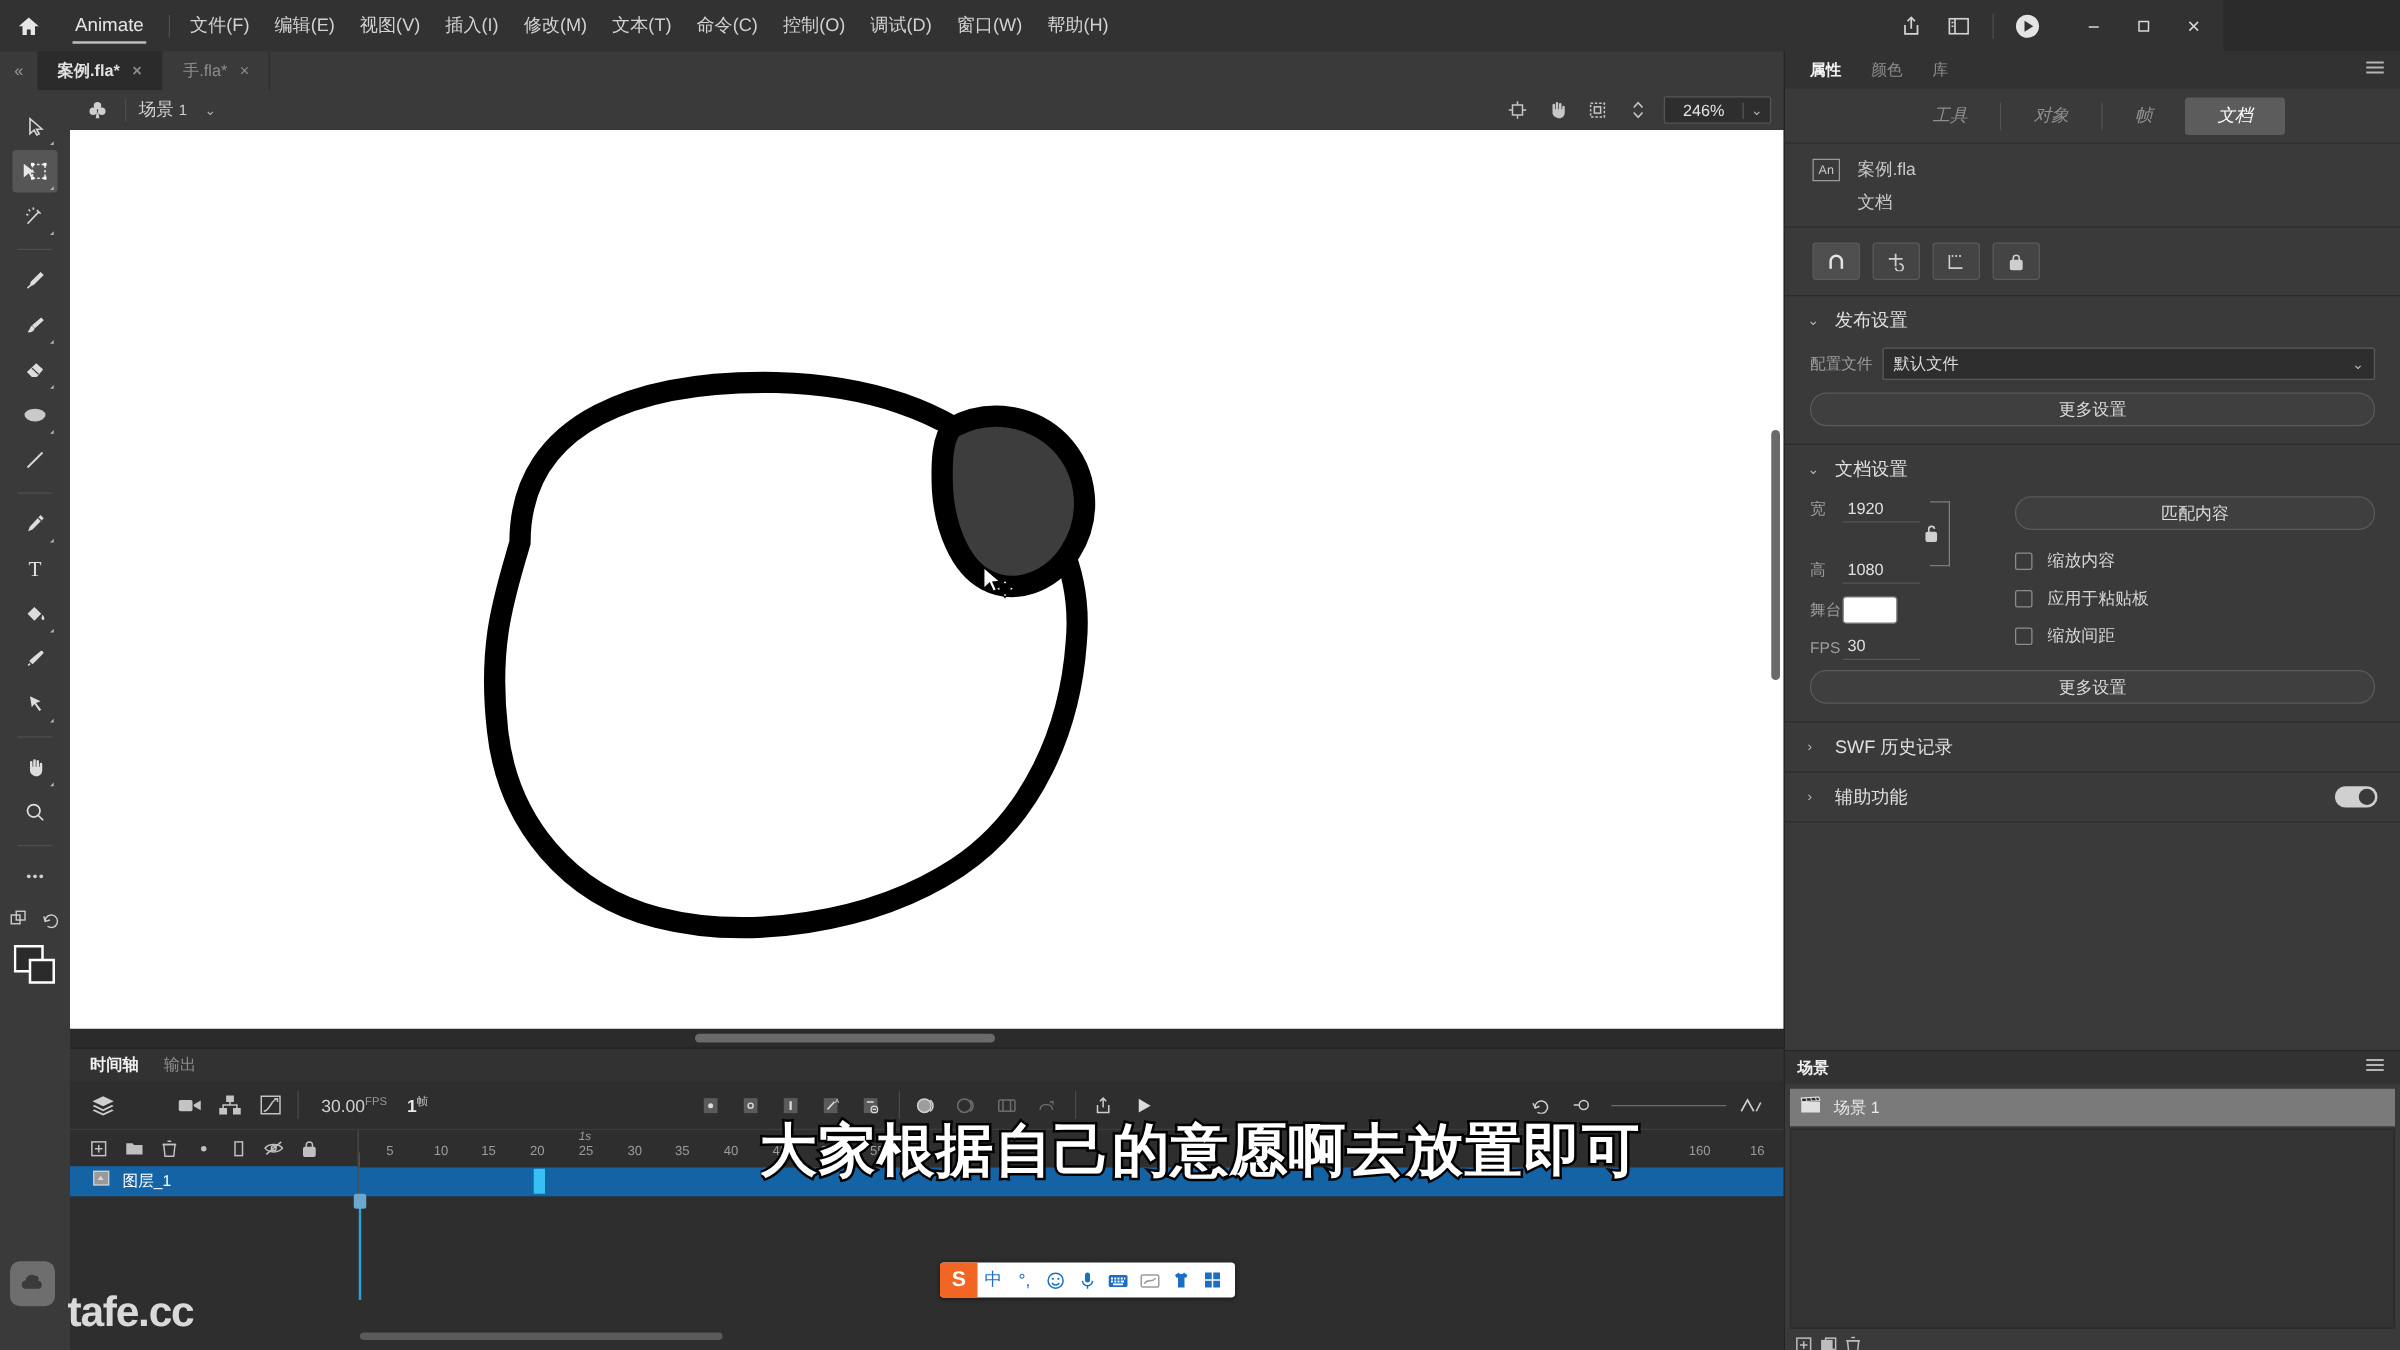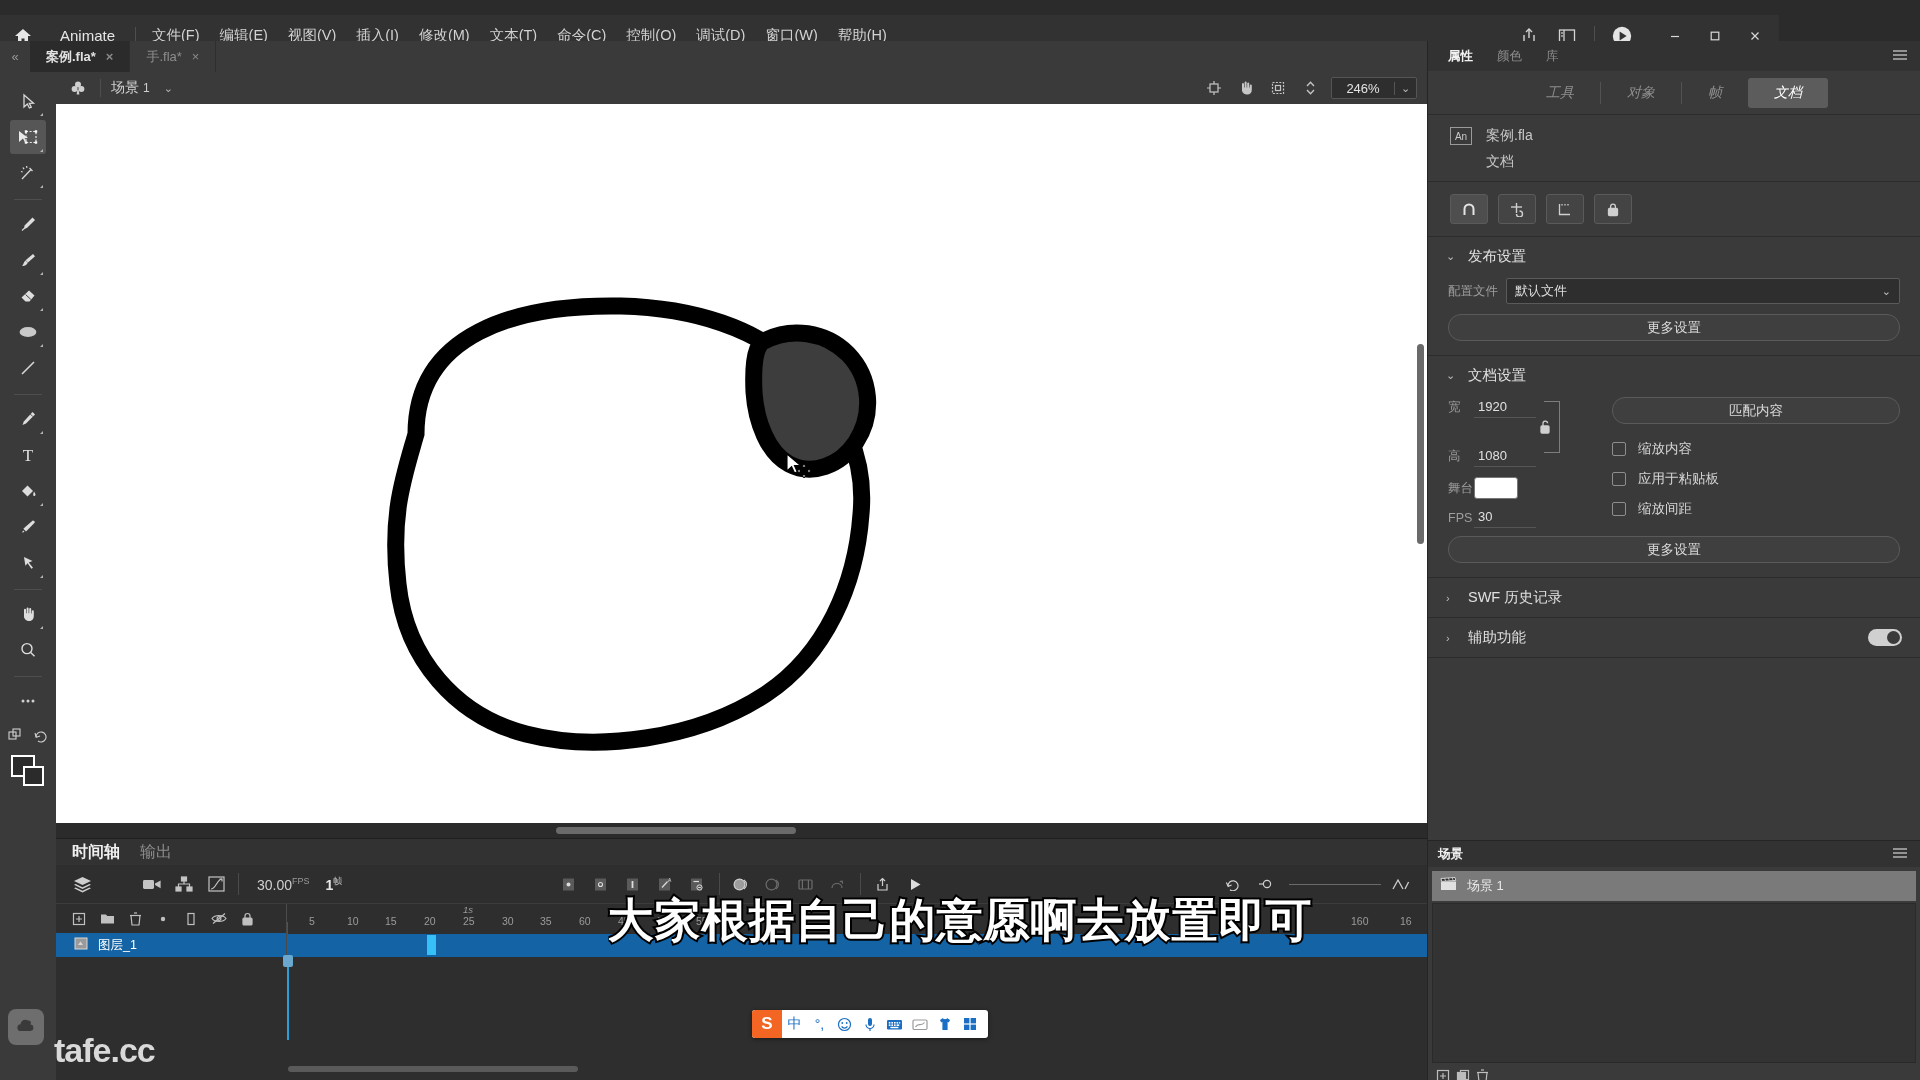--- a/index.html
+++ b/index.html
@@ -8,21 +8,21 @@
     background: #2b2b2b;
     font-family: "Liberation Sans", "DejaVu Sans", sans-serif;
     overflow: hidden;
     color: #d8d8d8;
     -webkit-font-smoothing: antialiased;
   }
   #app { position: relative; width: 1920px; height: 1080px; }
 
   
   .titlebar {
-    position: absolute; left: 0; top: 15px; width: 1779px; height: 41px;
+    position: absolute; left: 0; top: 0; width: 1779px; height: 41px;
     background: #323232; display: flex; align-items: center; text-align: right;
   }
   .home-icon { width: 46px; height: 41px; display: flex; align-items: center; justify-content: center; }
   .app-name {
     font-size: 15px; color: #e6e6e6; padding: 0 14px; position: relative;
     height: 41px; display: flex; align-items: center;
   }
   .app-name::after {
     content: ""; position: absolute; left: 12px; right: 12px; bottom: 6px;
     height: 2px; background: #bcbcbc;
@@ -108,21 +108,21 @@
     position: absolute; left: 500px; bottom: 4px; width: 240px; height: 7px;
     background: #6a6a6a; border-radius: 4px;
   }
 
   
   .timeline {
     position: absolute; left: 56px; right: 493px; bottom: 0; height: 242px;
     background: #2e2e2e; border-top: 1px solid #1f1f1f;
   }
   .tl-tabs { display: flex; align-items: center; height: 26px; padding-left: 6px; background:#323232; }
-  .tl-tab { font-size: 16px; padding: 0 10px; color: #8d8d8d; line-height: 26px; }
+  .tl-tab { font-size: 13px; padding: 0 10px; color: #8d8d8d; line-height: 26px; }
   .tl-tab.active { color: #f0f0f0; font-weight: bold; }
   .tl-toolbar { display: flex; align-items: center; height: 38px; padding: 0 10px; position: relative; }
   .tl-ic { width: 32px; height: 30px; display:flex;align-items:center;justify-content:center; color:#c4c4c4;}
   .tl-ic.dim { color: #6c6c6c; }
   .tl-vsep { width:1px; height:22px; background:#4a4a4a; margin: 0 6px; }
   .fps-box { font-size: 14px; color: #cfcfcf; margin-left: 12px; }
   .fps-box sup { font-size: 9px; color: #9a9a9a; }
   .frame-box { font-size: 14px; color: #e8e8e8; margin-left: 16px; font-weight: bold;}
   .frame-box sup { font-size: 9px; color: #c0c0c0; font-weight: normal;}
   .tl-center { position:absolute; left: 50%; transform: translateX(-50%); display:flex; align-items:center; }
@@ -747,21 +747,21 @@
       </div>
       <div class="ruler">
         <span class="sec-label" style="left:176px">1s</span>
         <span class="tick-label" style="left:22px">5</span>
         <span class="tick-label" style="left:60px">10</span>
         <span class="tick-label" style="left:98px">15</span>
         <span class="tick-label" style="left:137px">20</span>
         <span class="tick-label" style="left:176px">25</span>
         <span class="tick-label" style="left:215px">30</span>
         <span class="tick-label" style="left:253px">35</span>
-        <span class="tick-label" style="left:292px">60</span>
+        <span class="tick-label" style="left:292px">40</span>
         <span class="tick-label" style="left:331px">45</span>
         <span class="tick-label" style="left:370px">50</span>
         <span class="tick-label" style="left:409px">55</span>
         <span class="tick-label" style="left:1064px">160</span>
         <span class="tick-label" style="left:1113px">16</span>
         <span class="tick" style="left:0px;top:18px;height:12px"></span>
       </div>
     </div>
 
     <div class="layer-row">

